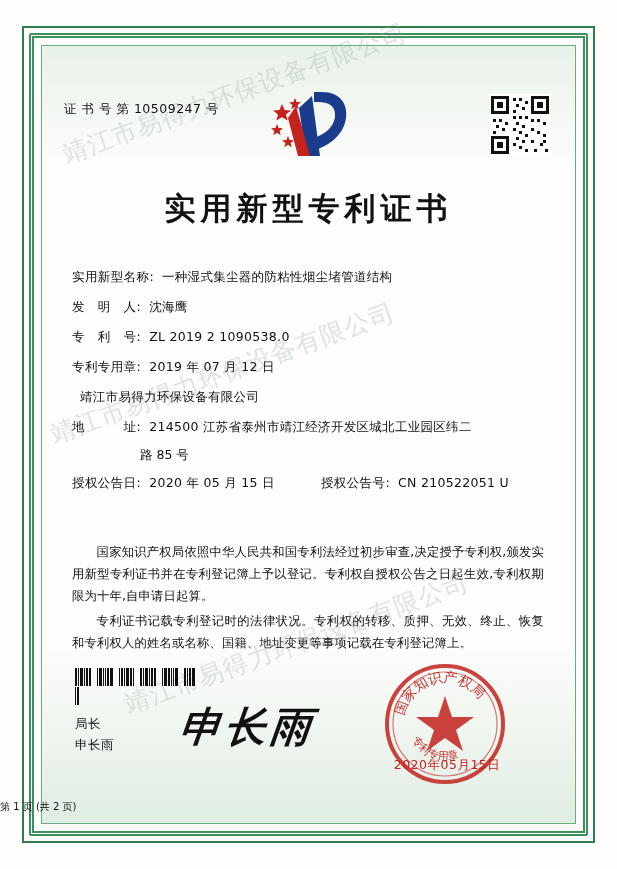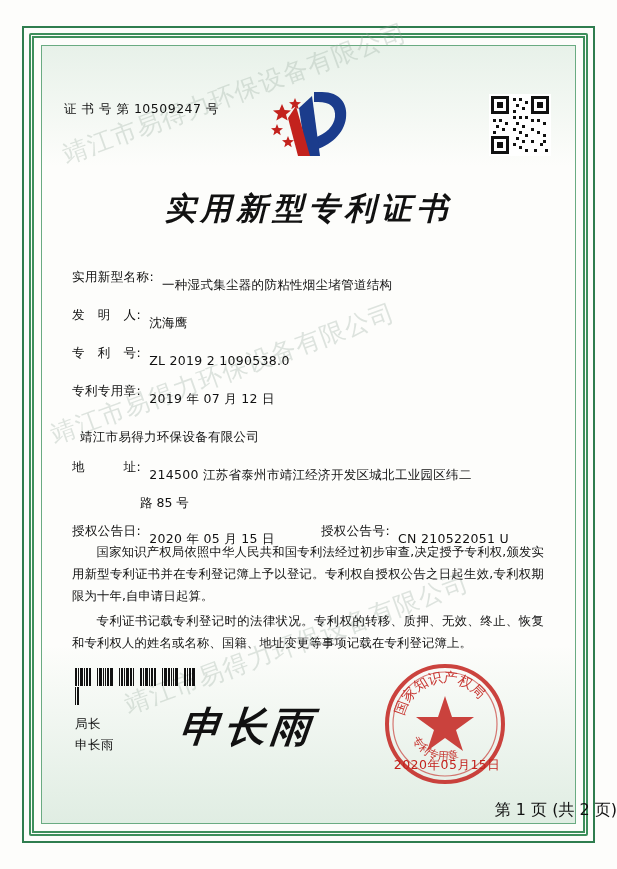--- a/index.html
+++ b/index.html
@@ -116,21 +116,20 @@
 
   .title {
     position: absolute;
     left: 0; right: 0; top: 188px;
     text-align: center;
     font-family: "DejaVu Serif", "Liberation Serif", serif;
     font-weight: bold;
     font-size: 31px;
     letter-spacing: 5px;
     color: #111;
-    font-style: italic;
   }
 
   
   .fields {
     position: absolute;
     left: 72px; top: 262px;
     width: 470px;
   }
   .row {
     display: flex;
@@ -139,21 +138,20 @@
     line-height: 30px;
     color: #111;
   }
   .row .lbl {
     white-space: nowrap;
     letter-spacing: 0.4px;
   }
   .row .val {
     margin-left: 8px;
     letter-spacing: 0.3px;
-    margin-top: 8px;
   }
   .row.twocol { justify-content: flex-start; }
   .row .val2 { margin-left: 46px; }
   .row .cont { margin-left: 68px; line-height: 26px; }
 
   
   .para {
     position: absolute;
     left: 72px;
     width: 472px;
@@ -214,22 +212,22 @@
     width: 118px;
     text-align: center;
     font-size: 12.5px;
     color: #c3221d;
     letter-spacing: 0.5px;
   }
 
   .page-no {
     position: absolute;
     left: 0; right: 0; top: 800px;
-    text-align: right;
-    font-size: 16px;
+    text-align: left;
+    font-size: 10px;
     color: #111;
   }
   .footnote {
     position: absolute;
     left: 0; right: 0; top: 840px;
     text-align: center;
     font-size: 12px;
     color: #111;
     letter-spacing: 0.6px;
   }

